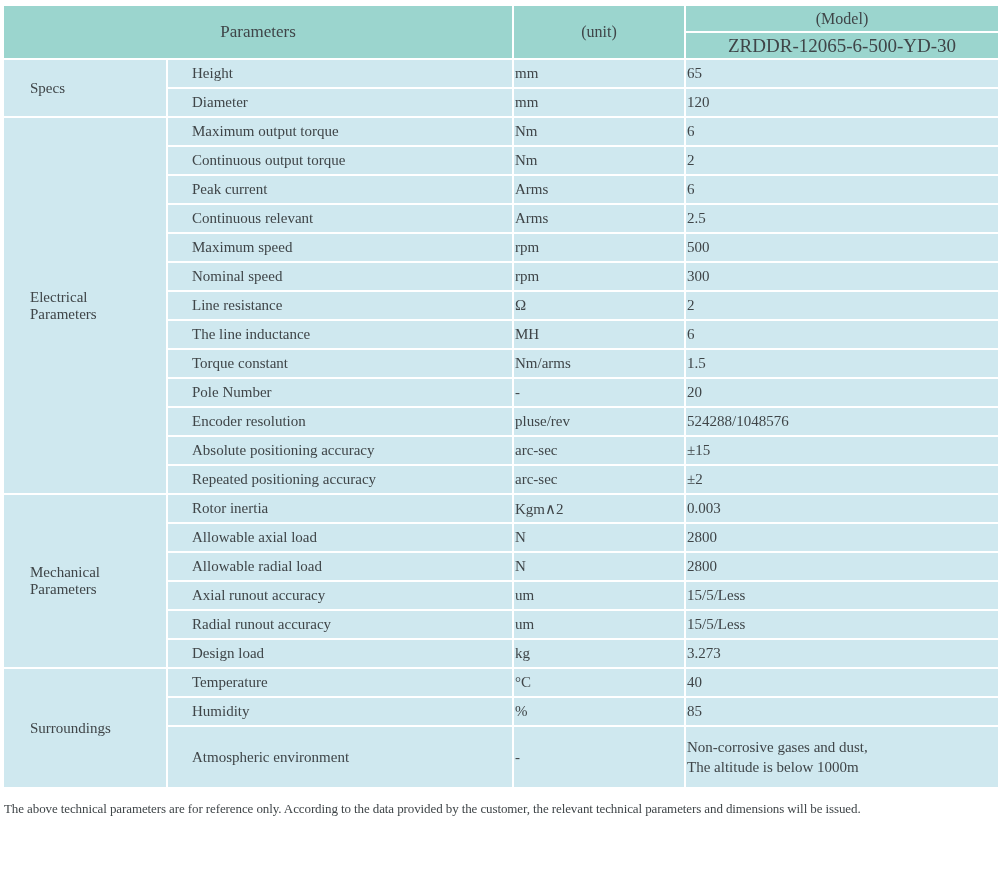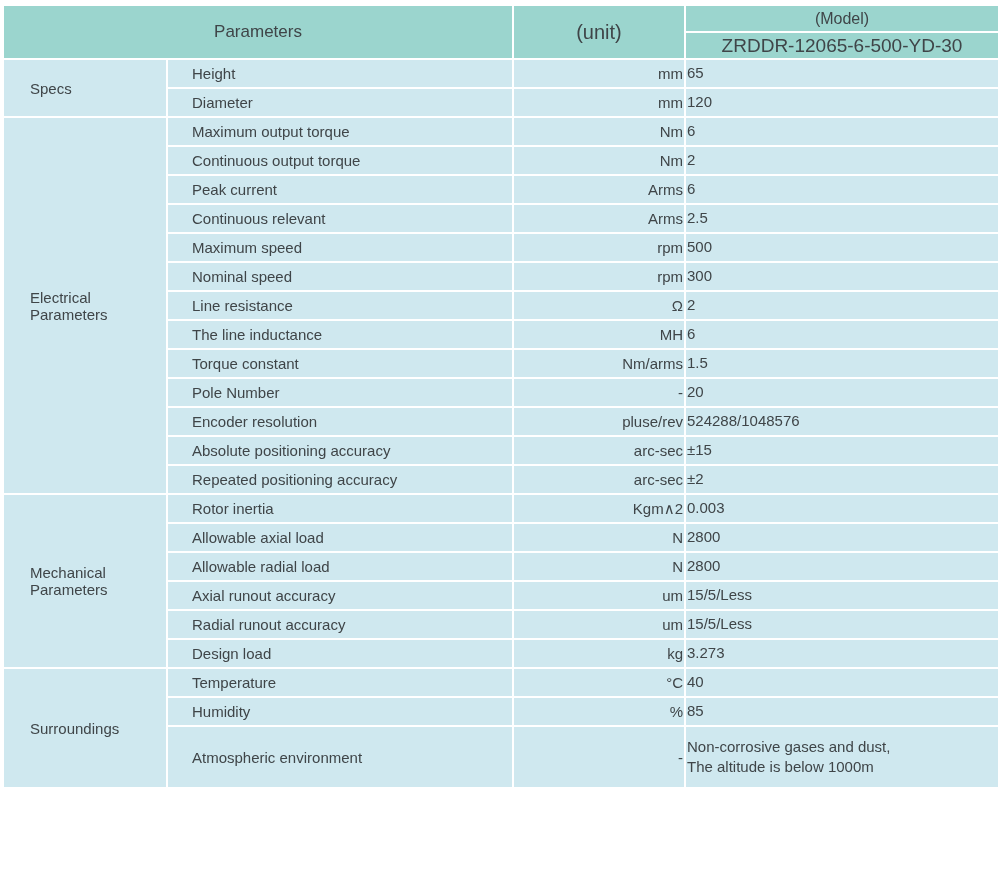--- a/index.html
+++ b/index.html
@@ -9,21 +9,21 @@
     --text:#3f4548;
   }
   *{box-sizing:border-box;}
   html,body{margin:0;padding:0;}
   body{
     width:1000px;height:879px;
     background:#ffffff;
     font-family:"Liberation Sans","DejaVu Sans",sans-serif;
     color:var(--text);
   }
-  .page{padding:4px 4px 0 2px;}
+  .page{padding:4px 4px 0 2px;font-family:Liberation Serif, serif;}
   table.spec{
     width:996px;
     border-collapse:collapse;
     table-layout:fixed;
   }
   table.spec th, table.spec td{
     border:2px solid var(--grid);
     vertical-align:middle;
     overflow:hidden;
   }
@@ -33,38 +33,38 @@
   col.c-unit{width:172px;}
   col.c-value{width:314px;}
   
   thead th{
     background:var(--header-bg);
     font-weight:400;
     text-align:center;
     height:27px;
   }
   th.h-params{font-size:17px;}
-  th.h-unit{font-size:20px;}
+  th.h-unit{font-size:16px;}
   th.h-model{font-size:16px;}
   th.h-model-value{font-size:19px;}
   
   tbody td{
     background:var(--body-bg);
     font-size:15px;
     height:29px;
   }
   td.section-cell{
     text-align:left;
     padding:0 26px;
   }
   td.param-cell{
     text-align:left;
     padding-left:24px;
   }
-  td.unit-cell{text-align:right;}
+  td.unit-cell{text-align:left;}
   td.value-cell{
     white-space:pre-line;
     line-height:1.35;
   }
   tr.tall td{height:62px;}
   
   .footer-note{
     margin-top:12px;
     padding:0 2px;
     font-size:13px;
@@ -216,13 +216,14 @@
         </tr>
         <tr class="tall">
           <td class="param-cell">Atmospheric environment</td>
           <td class="unit-cell">-</td>
           <td class="value-cell">Non-corrosive gases and dust,
 The altitude is below 1000m</td>
         </tr>
       </tbody>
   </table>
 
+  <div class="footer-note">The above technical parameters are for reference only. According to the data provided by the customer, the relevant technical parameters and dimensions will be issued.</div>
 </div>
 
 </body></html>

